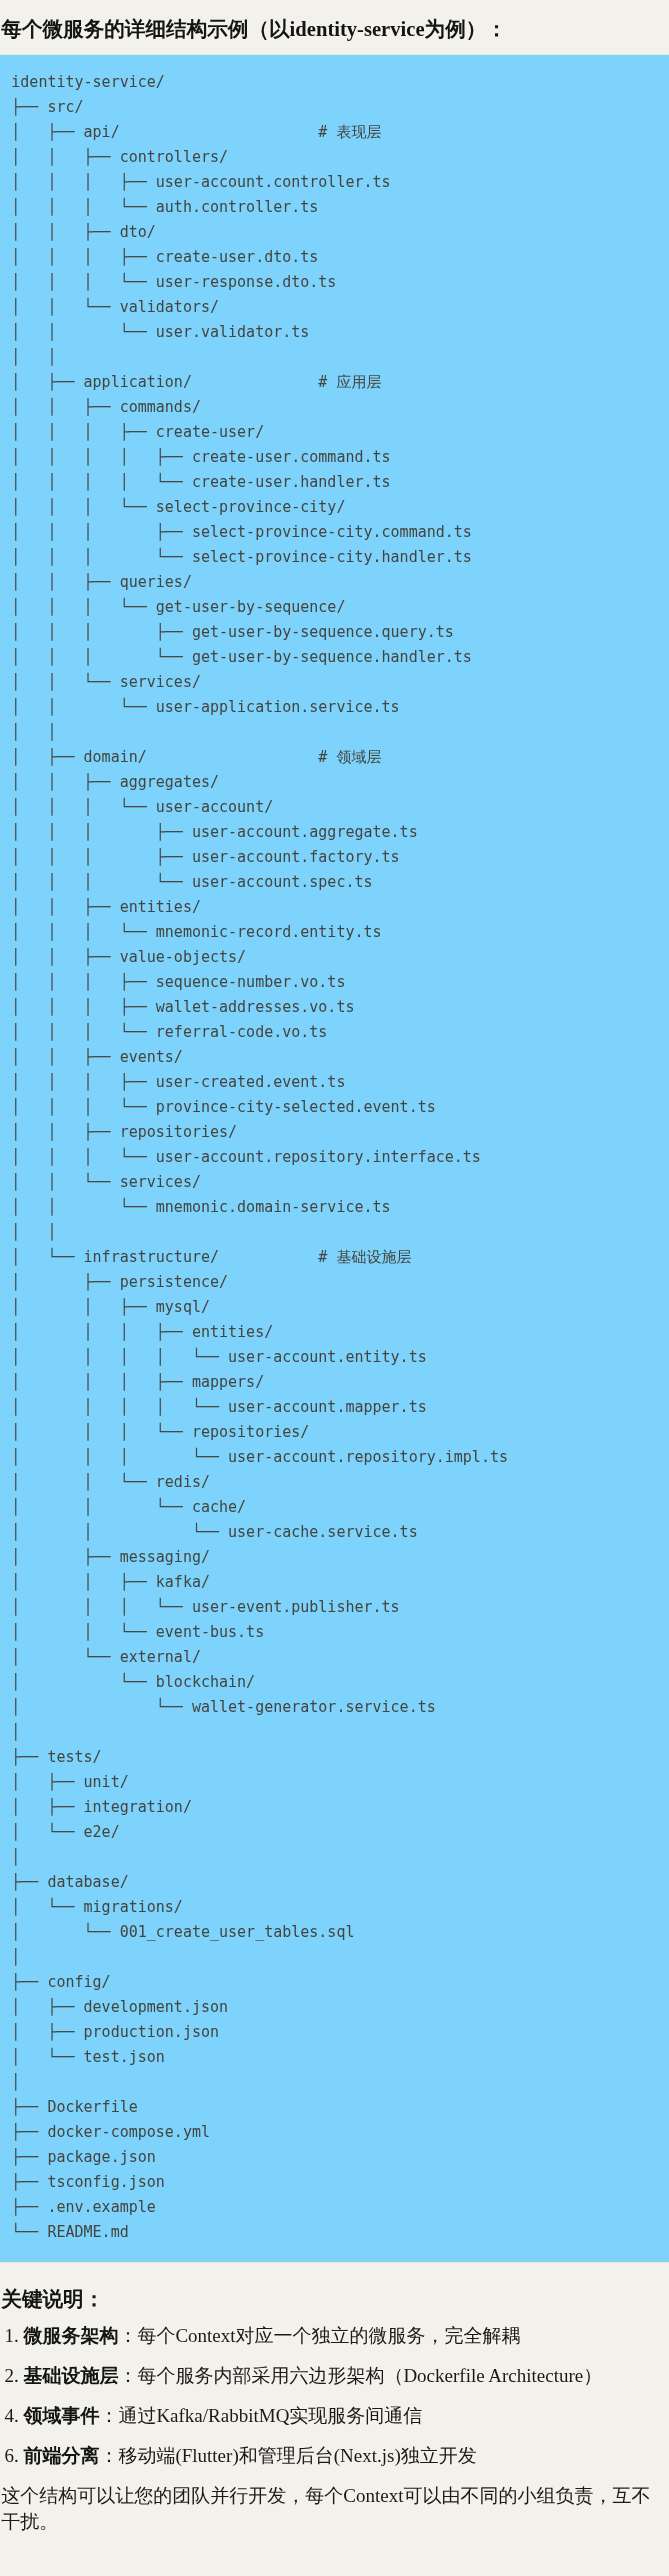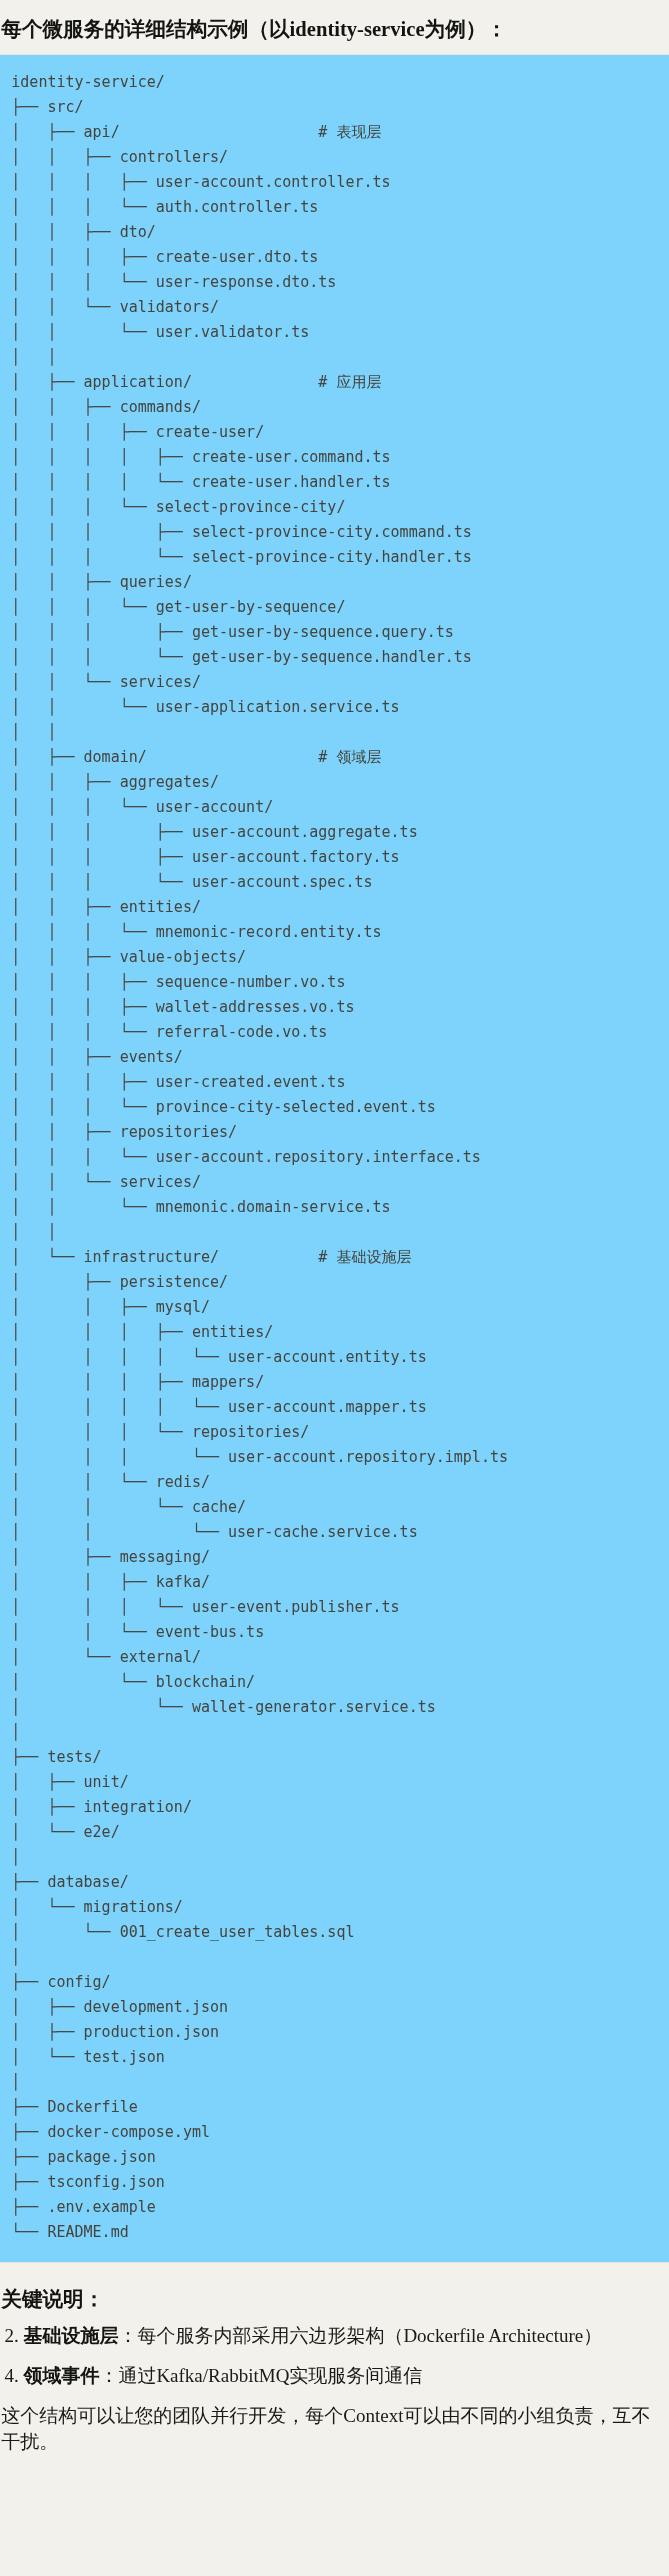--- a/index.html
+++ b/index.html
@@ -159,21 +159,27 @@
 ├── package.json
 ├── tsconfig.json
 ├── .env.example
 └── README.md</pre>
 </div>
 
 <div class="notes">
   <h2 class="notes-heading">关键说明：</h2>
 
   <div class="note-item">
+    <span>1. </span><strong>微服务架构</strong><span>：每个Context对应一个独立的微服务，完全解耦</span>
+  </div>
+  <div class="note-item">
     <span>2. </span><strong>基础设施层</strong><span>：每个服务内部采用六边形架构（Dockerfile Architecture）</span>
   </div>
   <div class="note-item">
     <span>4. </span><strong>领域事件</strong><span>：通过Kafka/RabbitMQ实现服务间通信</span>
+  </div>
+  <div class="note-item">
+    <span>6. </span><strong>前端分离</strong><span>：移动端(Flutter)和管理后台(Next.js)独立开发</span>
   </div>
 
   <p class="closing-paragraph">这个结构可以让您的团队并行开发，每个Context可以由不同的小组负责，互不干扰。</p>
 </div>
 
 
 </body></html>

